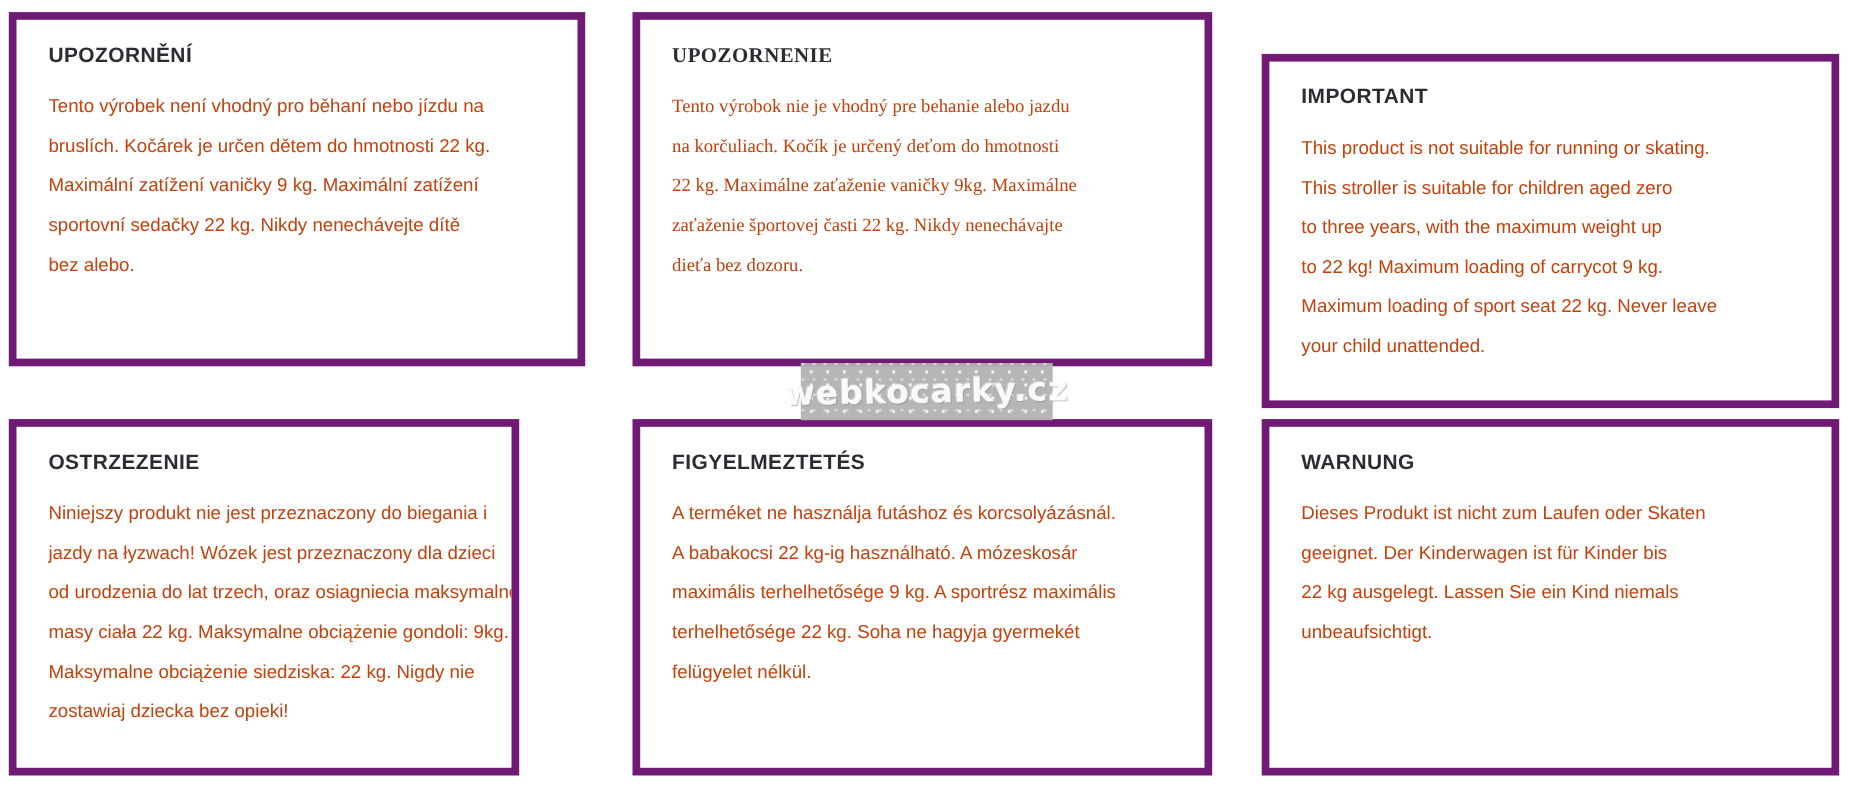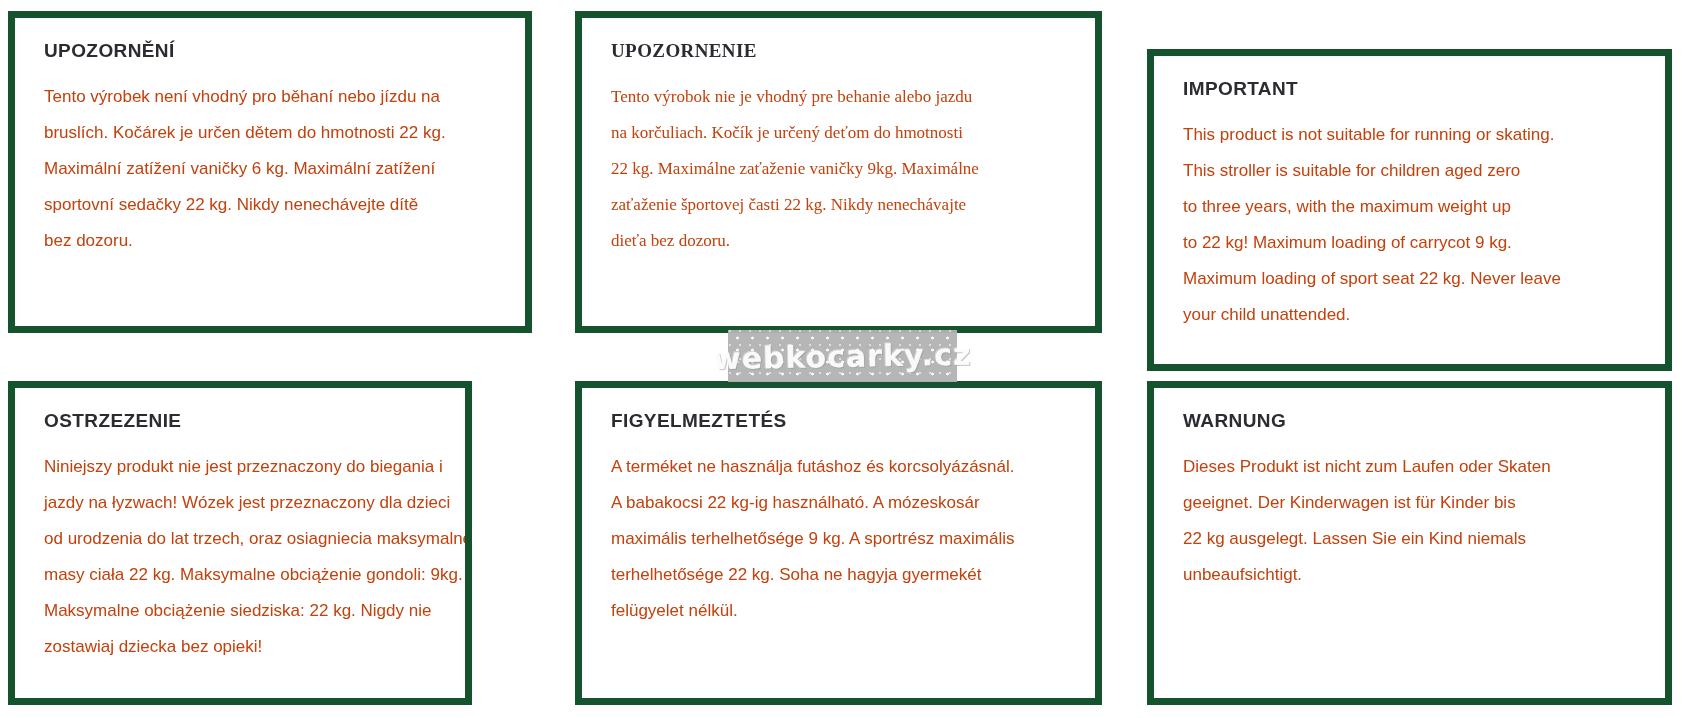--- a/index.html
+++ b/index.html
@@ -10,21 +10,21 @@
   body {
     width: 1685px;
     height: 718px;
     position: relative;
     font-family: "Liberation Sans", sans-serif;
     color: #2c2b32;
   }
   .box {
     position: absolute;
     box-sizing: border-box;
-    border: 7px solid #14532d;
+    border: 7px solid #701a75;
     background: #ffffff;
     padding: 21px 29px;
     overflow: hidden;
   }
   .box-cs { left: 8px;    top: 11px;  width: 524px; height: 322px; }
   .box-sk { left: 575px;  top: 11px;  width: 527px; height: 322px; font-family: Liberation Serif, serif; }
   .box-en { left: 1147px; top: 11px;  width: 525px; height: 322px; margin-top: 38px; }
   .box-pl { left: 8px;    top: 381px; width: 464px; height: 324px; }
   .box-hu { left: 575px;  top: 381px; width: 527px; height: 324px; }
   .box-de { left: 1147px; top: 381px; width: 525px; height: 324px; }
@@ -72,23 +72,23 @@
   }
 </style>
 </head>
 <body>
 
 <section class="box box-cs">
   <h2 class="title">UPOZORNĚNÍ</h2>
   <div class="lines">
     <div class="line">Tento výrobek není vhodný pro běhaní nebo jízdu na</div>
     <div class="line">bruslích. Kočárek je určen dětem do hmotnosti 22 kg.</div>
-    <div class="line">Maximální zatížení vaničky 6 kg. Maximální zatížení</div>
+    <div class="line">Maximální zatížení vaničky 9 kg. Maximální zatížení</div>
     <div class="line">sportovní sedačky 22 kg. Nikdy nenechávejte dítě</div>
-    <div class="line">bez dozoru.</div>
+    <div class="line">bez alebo.</div>
   </div>
 </section>
 
 <section class="box box-sk">
   <h2 class="title">UPOZORNENIE</h2>
   <div class="lines">
     <div class="line">Tento výrobok nie je vhodný pre behanie alebo jazdu</div>
     <div class="line">na korčuliach. Kočík je určený deťom do hmotnosti</div>
     <div class="line">22 kg. Maximálne zaťaženie vaničky 9kg. Maximálne</div>
     <div class="line">zaťaženie športovej časti 22 kg. Nikdy nenechávajte</div>

